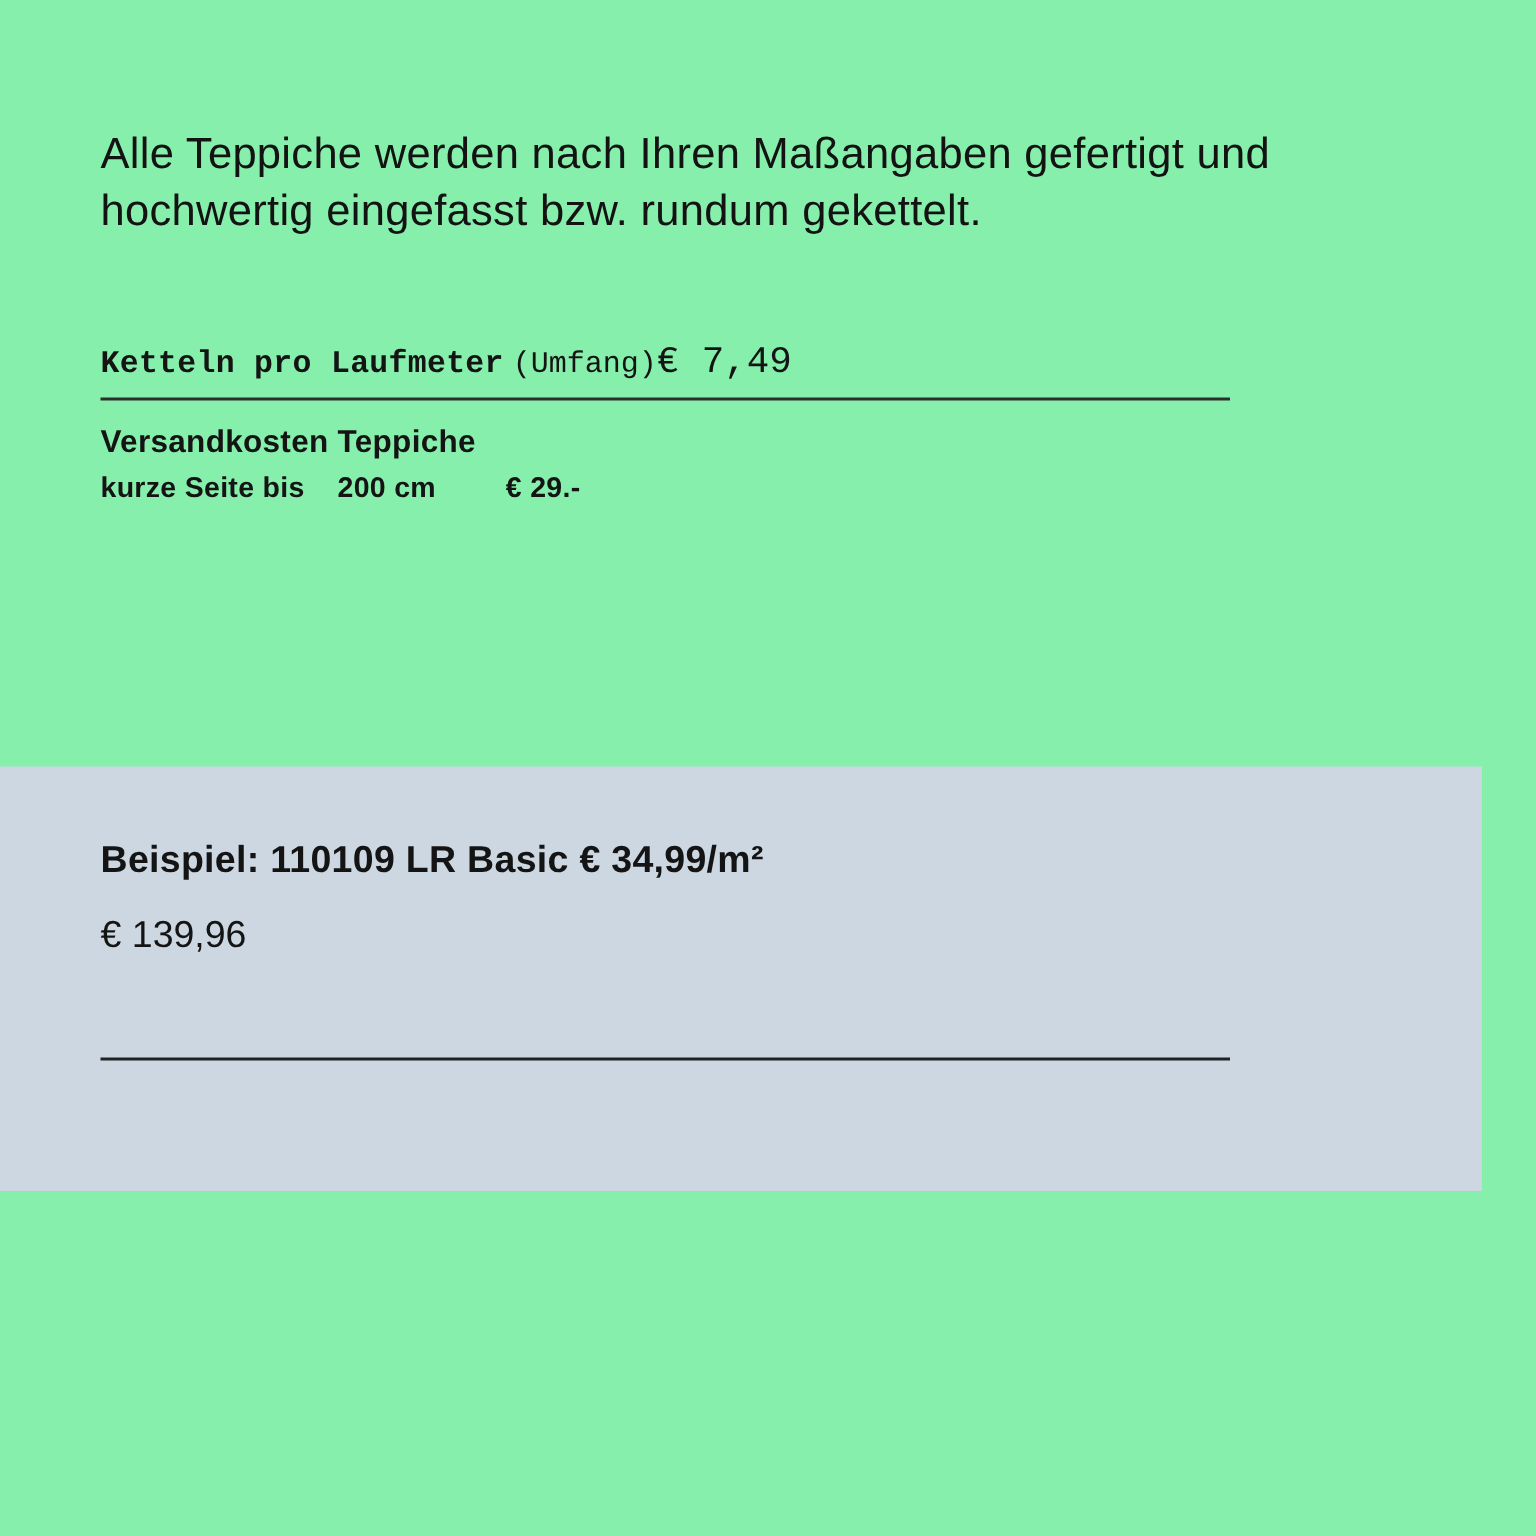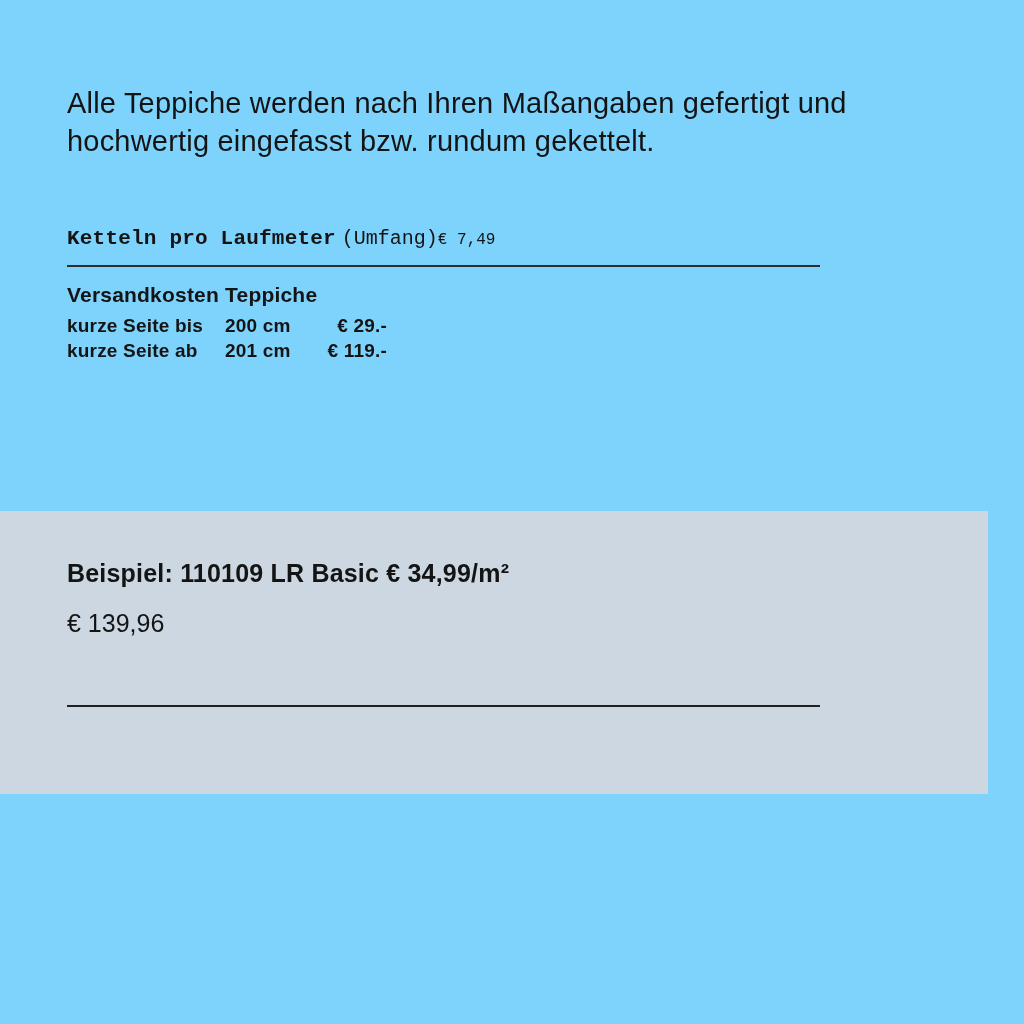--- a/index.html
+++ b/index.html
@@ -4,35 +4,35 @@
 <style>
   * { margin: 0; padding: 0; box-sizing: border-box; }
   html, body { background: #ffffff; }
   body {
     width: 1024px; height: 1024px;
     font-family: "Liberation Sans", sans-serif;
     color: #141414;
     position: relative;
     overflow: hidden;
   }
-  .page { position: absolute; inset: 0; background: #7dd3fc; }
+  .page { position: absolute; inset: 0; background: #86efac; }
 
   .intro {
     position: absolute; left: 67px; top: 84px; width: 870px;
     font-size: 29px; line-height: 38px; font-weight: 400;
     letter-spacing: 0.2px; color: #131313;
   }
 
   .ketteln-row {
     position: absolute; left: 67px; top: 227px; width: 750px;
     display: flex; justify-content: flex-start; align-items: baseline; font-family: Liberation Mono, monospace;
   }
   .ketteln-label-bold { font-weight: 700; font-size: 21px; letter-spacing: 0.2px; }
   .ketteln-note { font-weight: 400; font-size: 20px; margin-left: 6px; }
-  .ketteln-price { font-weight: 400; font-size: 16px; }
+  .ketteln-price { font-weight: 400; font-size: 25px; }
 
   .rule {
     position: absolute; height: 2px; background: #2d2d2d;
   }
   .rule-top { left: 67px; top: 265px; width: 753px; }
 
   .versand-heading {
     position: absolute; left: 67px; top: 283px;
     font-size: 21px; font-weight: 700; letter-spacing: 0.2px;
   }
@@ -88,25 +88,20 @@
   <div class="rule rule-top"></div>
 
   <h3 class="versand-heading">Versandkosten Teppiche</h3>
 
   <div class="versand-row versand-row-1">
     <span class="versand-label">kurze Seite bis</span>
     <span class="versand-size">200 cm</span>
     <span class="versand-price">€ 29.-</span>
   </div>
 
-  <div class="versand-row versand-row-2">
-    <span class="versand-label">kurze Seite ab</span>
-    <span class="versand-size">201 cm</span>
-    <span class="versand-price">€ 119.-</span>
-  </div>
 
   <div class="example-box" style="background: rgb(204, 215, 226);">
     <h2 class="example-heading">Beispiel: 110109 LR Basic € 34,99/m²</h2>
 
     <div class="calc-row calc-row-1">
       <span class="calc-price">€ 139,96</span>
     </div>
 
 
     <div class="rule rule-example"></div>

